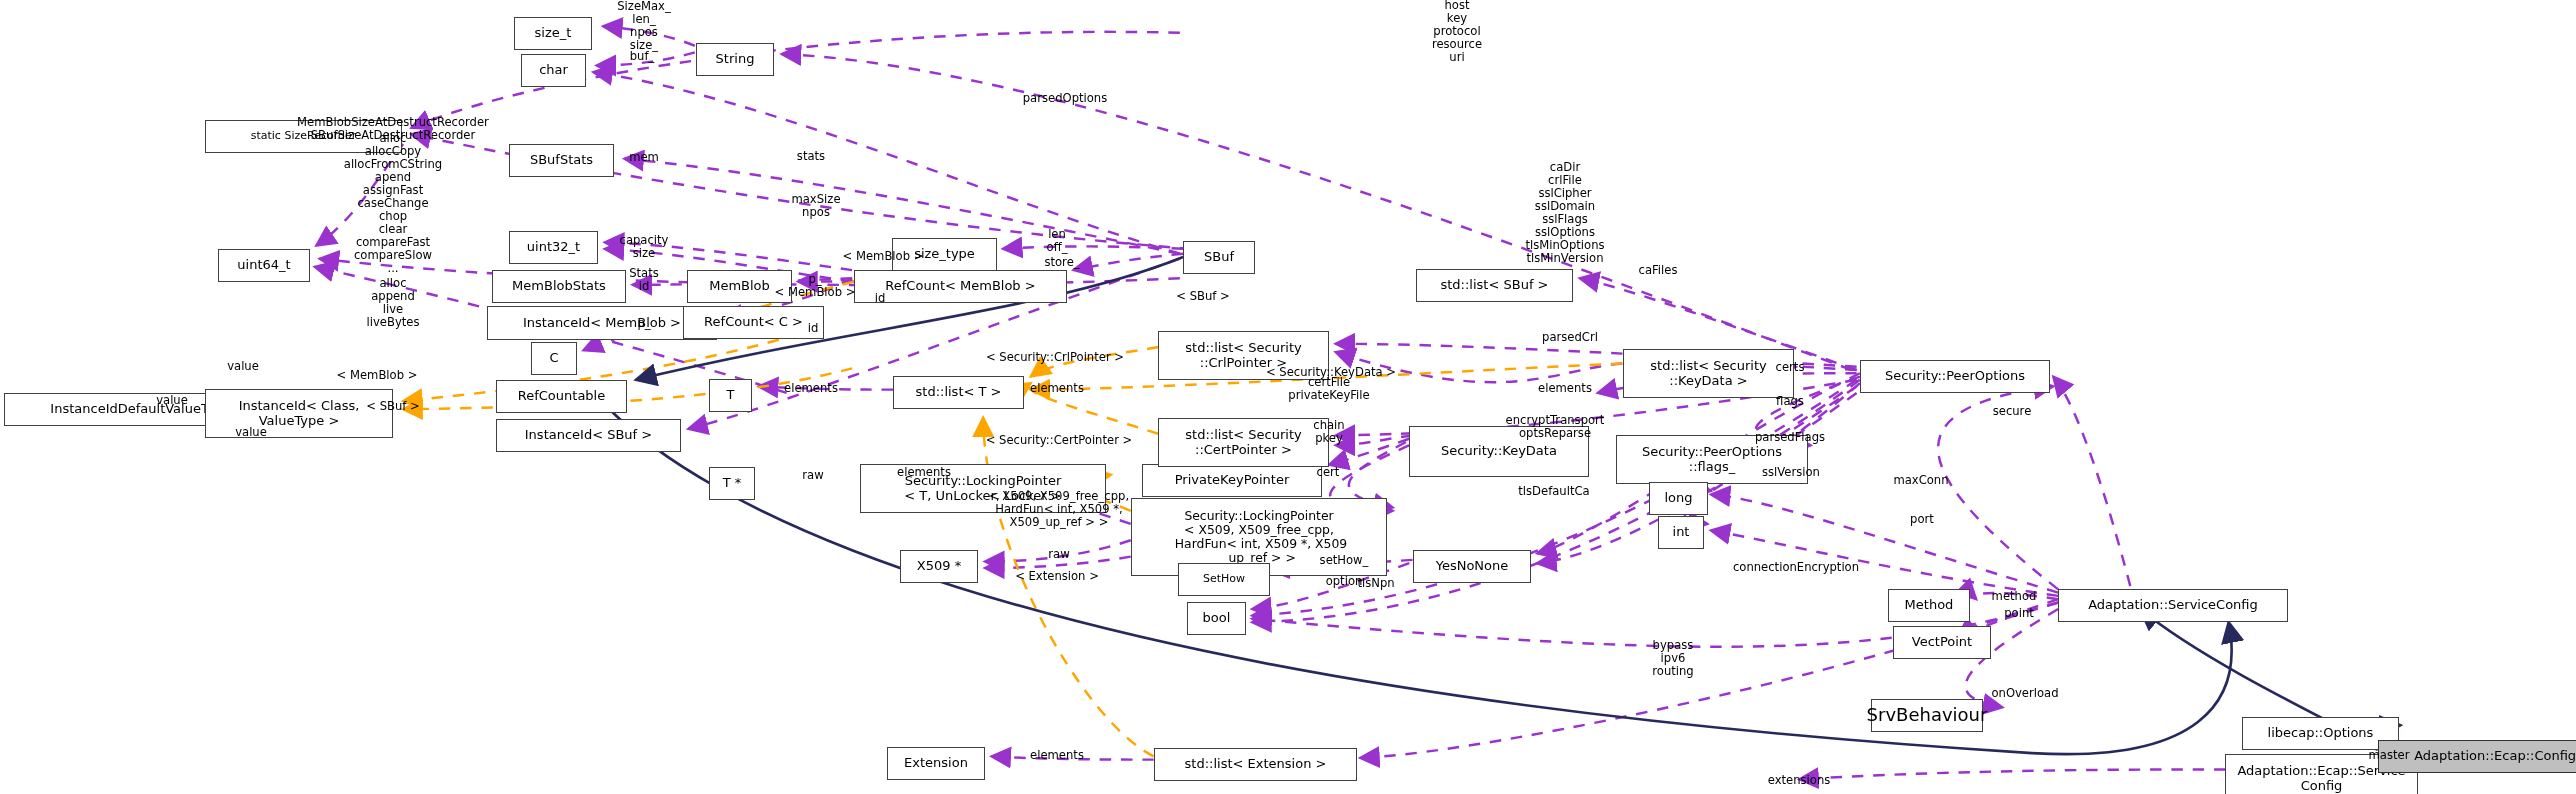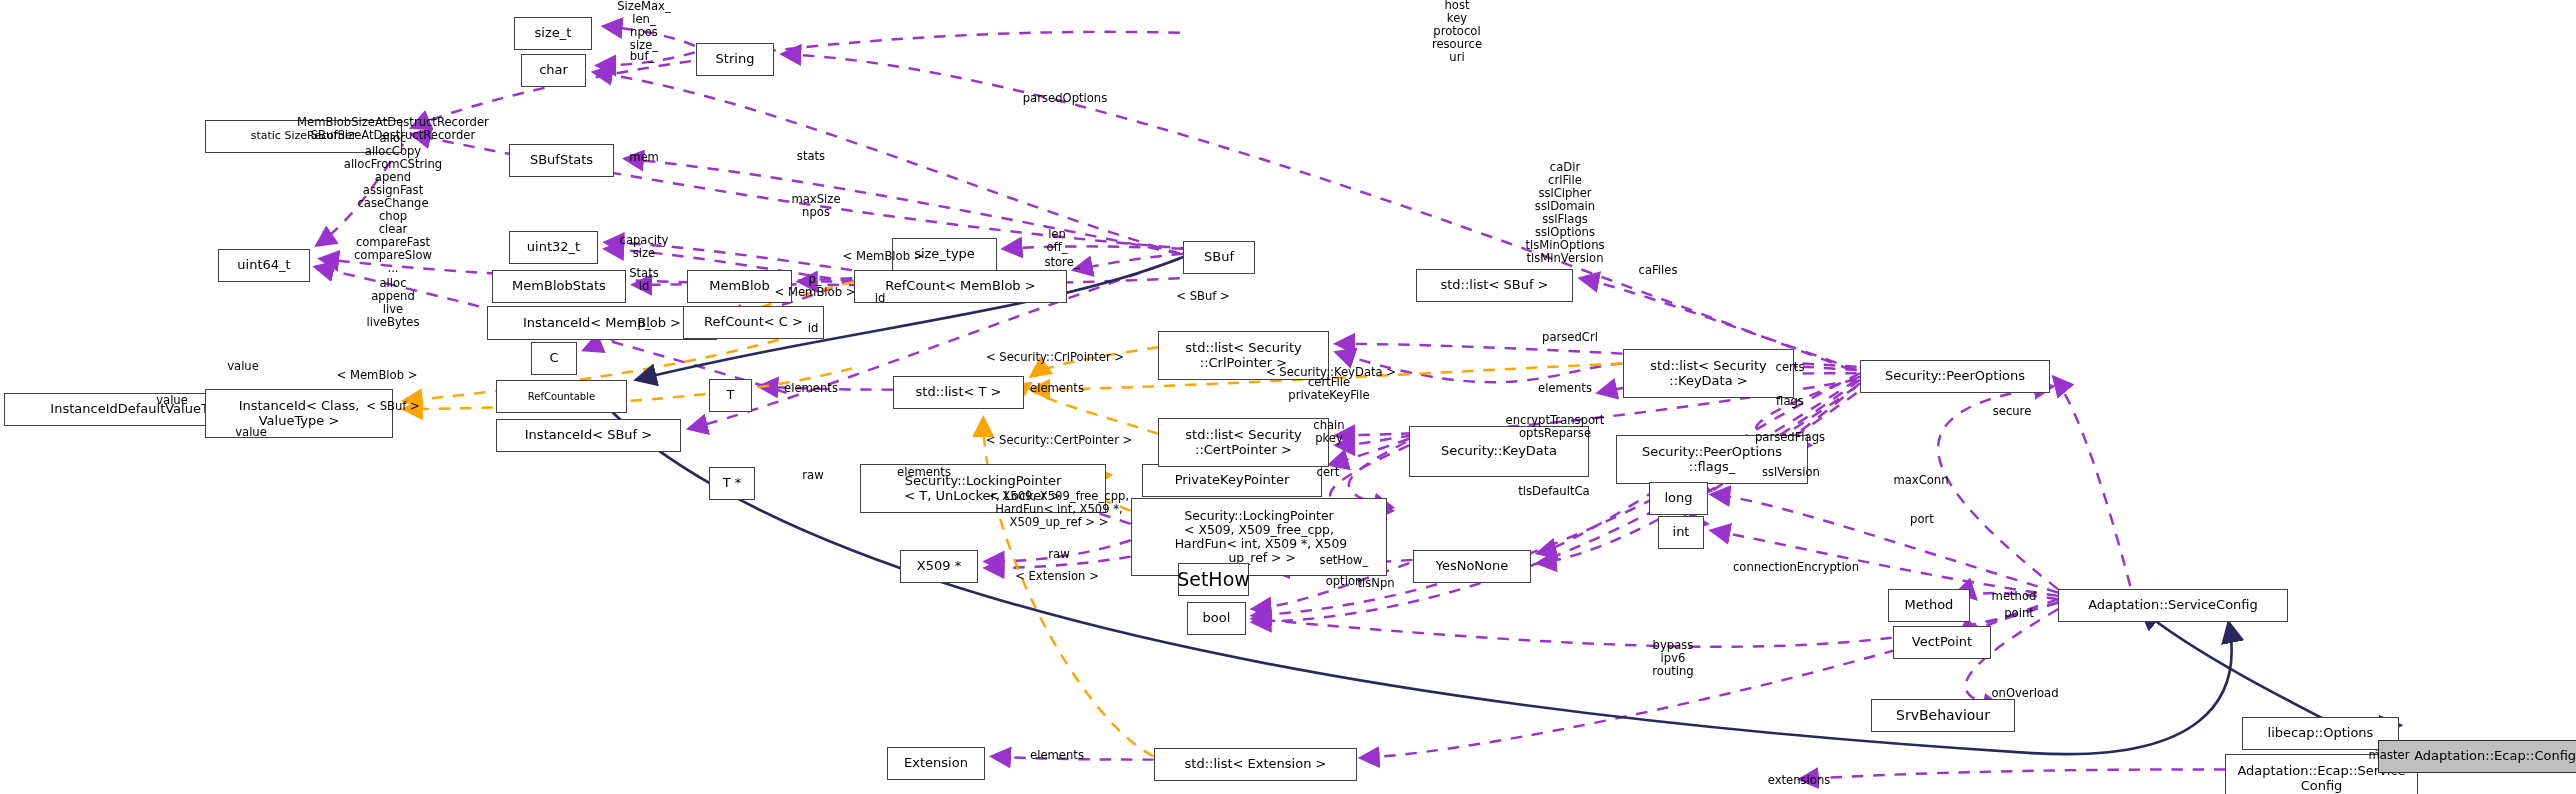--- a/index.html
+++ b/index.html
@@ -159,21 +159,21 @@
       <div class="node" style="left: 3.6px; top: 393px; width: 274px; height: 33px; font-size: 13px;">InstanceIdDefaultValueType</div>
       <div class="node" style="left: 205px; top: 389px; width: 188px; height: 49px; font-size: 13px;">InstanceId&lt; Class,
 ValueType &gt;</div>
       <div class="node" style="left: 514px; top: 16.7px; width: 78px; height: 33px; font-size: 13px;">size_t</div>
       <div class="node" style="left: 521px; top: 54px; width: 65px; height: 33px; font-size: 13px;">char</div>
       <div class="node" style="left: 509px; top: 144px; width: 105px; height: 33px; font-size: 13px;">SBufStats</div>
       <div class="node" style="left: 509px; top: 231px; width: 89px; height: 33px; font-size: 13px;">uint32_t</div>
       <div class="node" style="left: 492px; top: 270px; width: 134px; height: 33px; font-size: 13px;">MemBlobStats</div>
       <div class="node" style="left: 487px; top: 306px; width: 230px; height: 34px; font-size: 13px;">InstanceId&lt; MemBlob &gt;</div>
       <div class="node" style="left: 531px; top: 342px; width: 46px; height: 33px; font-size: 13px;">C</div>
-      <div class="node" style="left: 496px; top: 380px; width: 131px; height: 33px; font-size: 10px;">RefCountable</div>
+      <div class="node" style="left: 496px; top: 380px; width: 131px; height: 33px; font-size: 13px;">RefCountable</div>
       <div class="node" style="left: 496px; top: 419px; width: 185px; height: 33px; font-size: 13px;">InstanceId&lt; SBuf &gt;</div>
       <div class="node" style="left: 696px; top: 43px; width: 78px; height: 33px; font-size: 13px;">String</div>
       <div class="node" style="left: 687px; top: 270px; width: 105px; height: 33px; font-size: 13px;">MemBlob</div>
       <div class="node" style="left: 683px; top: 306px; width: 141px; height: 33px; font-size: 13px;">RefCount&lt; C &gt;</div>
       <div class="node" style="left: 709px; top: 379px; width: 43px; height: 33px; font-size: 13px;">T</div>
       <div class="node" style="left: 709px; top: 467px; width: 46px; height: 33px; font-size: 13px;">T *</div>
       <div class="node" style="left: 892px; top: 238px; width: 105px; height: 33px; font-size: 13px;">size_type</div>
       <div class="node" style="left: 893px; top: 376px; width: 131px; height: 33px; font-size: 13px;">std::list&lt; T &gt;</div>
       <div class="node" style="left: 900px; top: 550px; width: 78px; height: 33px; font-size: 13px;">X509 *</div>
       <div class="node" style="left: 887px; top: 747px; width: 98px; height: 33px; font-size: 13px;">Extension</div>
@@ -183,35 +183,35 @@
       <div class="node" style="left: 1183px; top: 241px; width: 72px; height: 33px; font-size: 13px;">SBuf</div>
       <div class="node" style="left: 1131px; top: 498px; width: 256px; height: 78px; font-size: 12.4px;">Security::LockingPointer
 &lt; X509, X509_free_cpp,
  HardFun&lt; int, X509 *, X509
 _up_ref &gt; &gt;</div>
       <div class="node" style="left: 1142px; top: 464px; width: 180px; height: 33px; font-size: 13px;">PrivateKeyPointer</div>
       <div class="node" style="left: 1158px; top: 331px; width: 171px; height: 49px; font-size: 13px;">std::list&lt; Security
 ::CrlPointer &gt;</div>
       <div class="node" style="left: 1158px; top: 418px; width: 171px; height: 49px; font-size: 13px;">std::list&lt; Security
 ::CertPointer &gt;</div>
-      <div class="node" style="left: 1178px; top: 563px; width: 71px; height: 33px; font-size: 19px;">SetHow</div>
+      <div class="node" style="left: 1178px; top: 563px; width: 92px; height: 33px; font-size: 11px;">SetHow</div>
       <div class="node" style="left: 1187px; top: 602px; width: 59px; height: 33px; font-size: 13px;">bool</div>
       <div class="node" style="left: 1154px; top: 748px; width: 203px; height: 33px; font-size: 13px;">std::list&lt; Extension &gt;</div>
       <div class="node" style="left: 1416px; top: 269px; width: 157px; height: 33px; font-size: 13px;">std::list&lt; SBuf &gt;</div>
       <div class="node" style="left: 1409px; top: 426px; width: 180px; height: 51px; font-size: 13px;">Security::KeyData</div>
       <div class="node" style="left: 1413px; top: 550px; width: 118px; height: 33px; font-size: 13px;">YesNoNone</div>
       <div class="node" style="left: 1623px; top: 349px; width: 171px; height: 49px; font-size: 13px;">std::list&lt; Security
 ::KeyData &gt;</div>
       <div class="node" style="left: 1616px; top: 435px; width: 192px; height: 49px; font-size: 13px;">Security::PeerOptions
 ::flags_</div>
       <div class="node" style="left: 1649px; top: 482px; width: 59px; height: 33px; font-size: 13px;">long</div>
       <div class="node" style="left: 1658px; top: 516px; width: 46px; height: 33px; font-size: 13px;">int</div>
       <div class="node" style="left: 1888px; top: 589px; width: 82px; height: 33px; font-size: 13px;">Method</div>
       <div class="node" style="left: 1878px; top: 626px; width: 98px; height: 33px; font-size: 13px; margin-left: 15px;">VectPoint</div>
-      <div class="node" style="left: 1871px; top: 699px; width: 144px; height: 33px; font-size: 14px;">SrvBehaviour</div>
+      <div class="node" style="left: 1871px; top: 699px; width: 112px; height: 33px; font-size: 18px;">SrvBehaviour</div>
       <div class="node" style="left: 1860px; top: 360px; width: 190px; height: 33px; font-size: 13px;">Security::PeerOptions</div>
       <div class="node" style="left: 2058px; top: 589px; width: 230px; height: 33px; font-size: 13px;">Adaptation::ServiceConfig</div>
       <div class="node" style="left: 2242px; top: 717px; width: 157px; height: 33px; font-size: 13px;">libecap::Options</div>
       <div class="node" style="left: 2225px; top: 754px; width: 193px; height: 49px; font-size: 13px;">Adaptation::Ecap::Service
 Config</div>
       <div class="node highlight" style="left: 2378px; top: 740px; width: 259px; height: 33px; font-size: 13px;">Adaptation::Ecap::ConfigRep</div>
     </div>
 
   <div id="labels">
       <div class="elabel" style="left: 393px; top: 129px;">MemBlobSizeAtDestructRecorder

